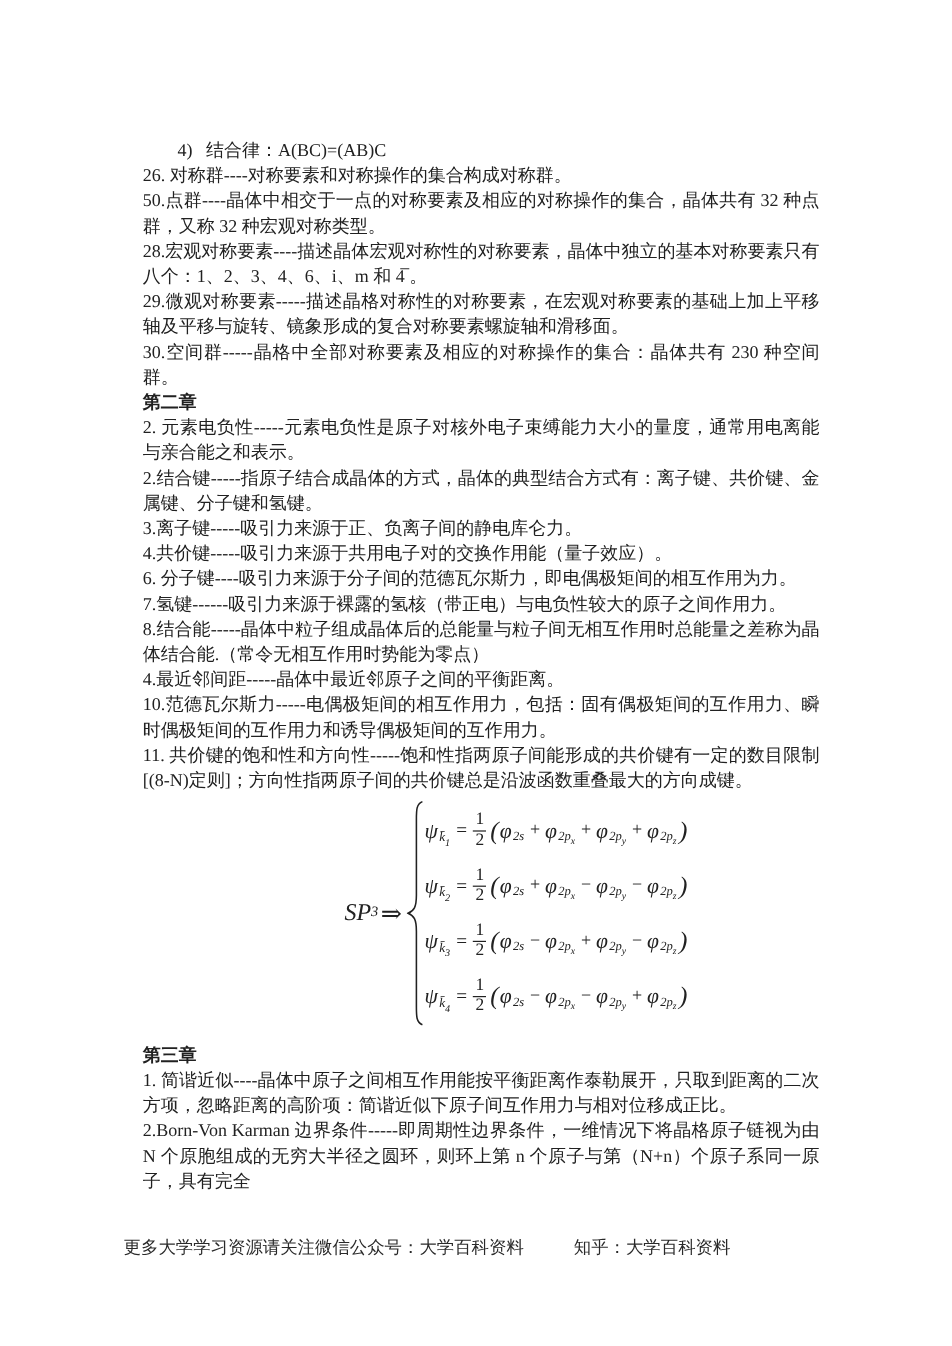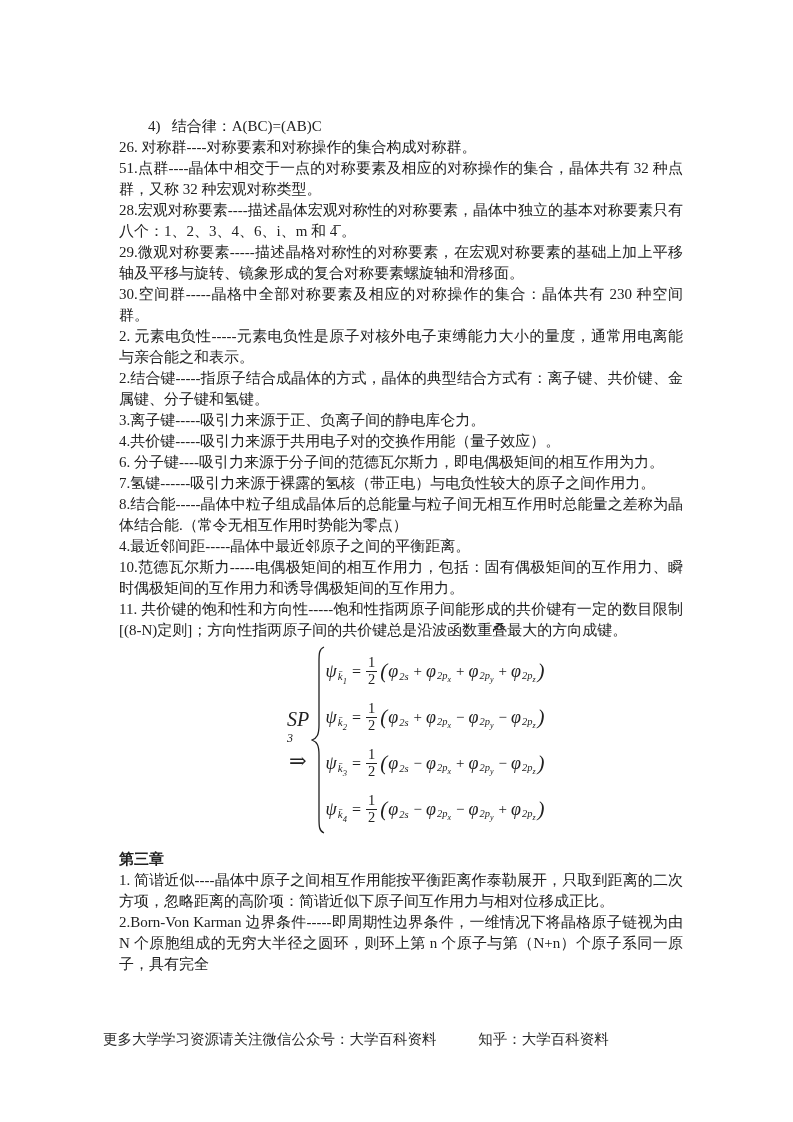--- a/index.html
+++ b/index.html
@@ -10,21 +10,21 @@
   }
   .content {
     position:absolute; left:119px; top:116px; width:564px;
     font-size:15px; line-height:21px; text-align:justify;
   }
   .para { margin:0; }
   .heading { font-weight:700; }
   .indent { padding-left:29px; white-space:pre-wrap; }
 
   .formula-block { display:flex; align-items:center; margin:4px 0 14px 168px; }
-  .formula-lhs { font-size:20px; font-style:italic; display:flex; align-items:flex-start;flex-direction:column; }
+  .formula-lhs { font-size:20px; font-style:italic; display:flex; align-items:flex-start; }
   .formula-lhs .sp-sup { font-size:12px; position:relative; top:-2px; }
   .arrow { font-style:normal; font-size:21px; margin:0 4px 0 2px; align-self:center; }
   .brace-wrap { flex:none; display:flex; align-items:center; }
   .equation { height:46px; display:flex; align-items:center; white-space:nowrap; }
   .psi,.phi { font-style:italic; font-size:18px; }
   .ksub { font-size:11px; font-style:italic; position:relative; top:6px; margin-left:1px; }
   .kidx { font-size:8.5px; position:relative; top:4px; }
   .eqsign { margin:0 5px; font-size:16px; }
   .frac { display:inline-flex; flex-direction:column; align-items:center; font-size:14.5px; line-height:1.05; margin-right:2px; }
   .frac .den { border-top:1px solid #212121; padding:0 2px; }
@@ -35,24 +35,25 @@
 
   .footer { position:absolute; left:103px; top:1030px; font-size:14.5px; color:#2a2a2a; }
   .footer .left-part { margin-right:38px; }
 </style>
 </head>
 <body>
 
 <div class="content">
     <p class="para indent">4)   结合律：A(BC)=(AB)C</p>
     <p class="para">26. 对称群----对称要素和对称操作的集合构成对称群。</p>
-    <p class="para">51.点群----晶体中相交于一点的对称要素及相应的对称操作的集合，晶体共有 32 种点群，又称 32 种宏观对称类型。</p>
+    <p class="para">50.点群----晶体中相交于一点的对称要素及相应的对称操作的集合，晶体共有 32 种点群，又称 32 种宏观对称类型。</p>
     <p class="para">28.宏观对称要素----描述晶体宏观对称性的对称要素，晶体中独立的基本对称要素只有八个：1、2、3、4、6、i、m 和 4̅ 。</p>
     <p class="para">29.微观对称要素-----描述晶格对称性的对称要素，在宏观对称要素的基础上加上平移轴及平移与旋转、镜象形成的复合对称要素螺旋轴和滑移面。</p>
     <p class="para">30.空间群-----晶格中全部对称要素及相应的对称操作的集合：晶体共有 230 种空间群。</p>
+    <p class="para heading">第二章</p>
     <p class="para">2. 元素电负性-----元素电负性是原子对核外电子束缚能力大小的量度，通常用电离能与亲合能之和表示。</p>
     <p class="para">2.结合键-----指原子结合成晶体的方式，晶体的典型结合方式有：离子键、共价键、金属键、分子键和氢键。</p>
     <p class="para">3.离子键-----吸引力来源于正、负离子间的静电库仑力。</p>
     <p class="para">4.共价键-----吸引力来源于共用电子对的交换作用能（量子效应）。</p>
     <p class="para">6. 分子键----吸引力来源于分子间的范德瓦尔斯力，即电偶极矩间的相互作用为力。</p>
     <p class="para">7.氢键------吸引力来源于裸露的氢核（带正电）与电负性较大的原子之间作用力。</p>
     <p class="para">8.结合能-----晶体中粒子组成晶体后的总能量与粒子间无相互作用时总能量之差称为晶体结合能.（常令无相互作用时势能为零点）</p>
     <p class="para">4.最近邻间距-----晶体中最近邻原子之间的平衡距离。</p>
     <p class="para">10.范德瓦尔斯力-----电偶极矩间的相互作用力，包括：固有偶极矩间的互作用力、瞬时偶极矩间的互作用力和诱导偶极矩间的互作用力。</p>
     <p class="para">11. 共价键的饱和性和方向性-----饱和性指两原子间能形成的共价键有一定的数目限制[(8-N)定则]；方向性指两原子间的共价键总是沿波函数重叠最大的方向成键。</p>

